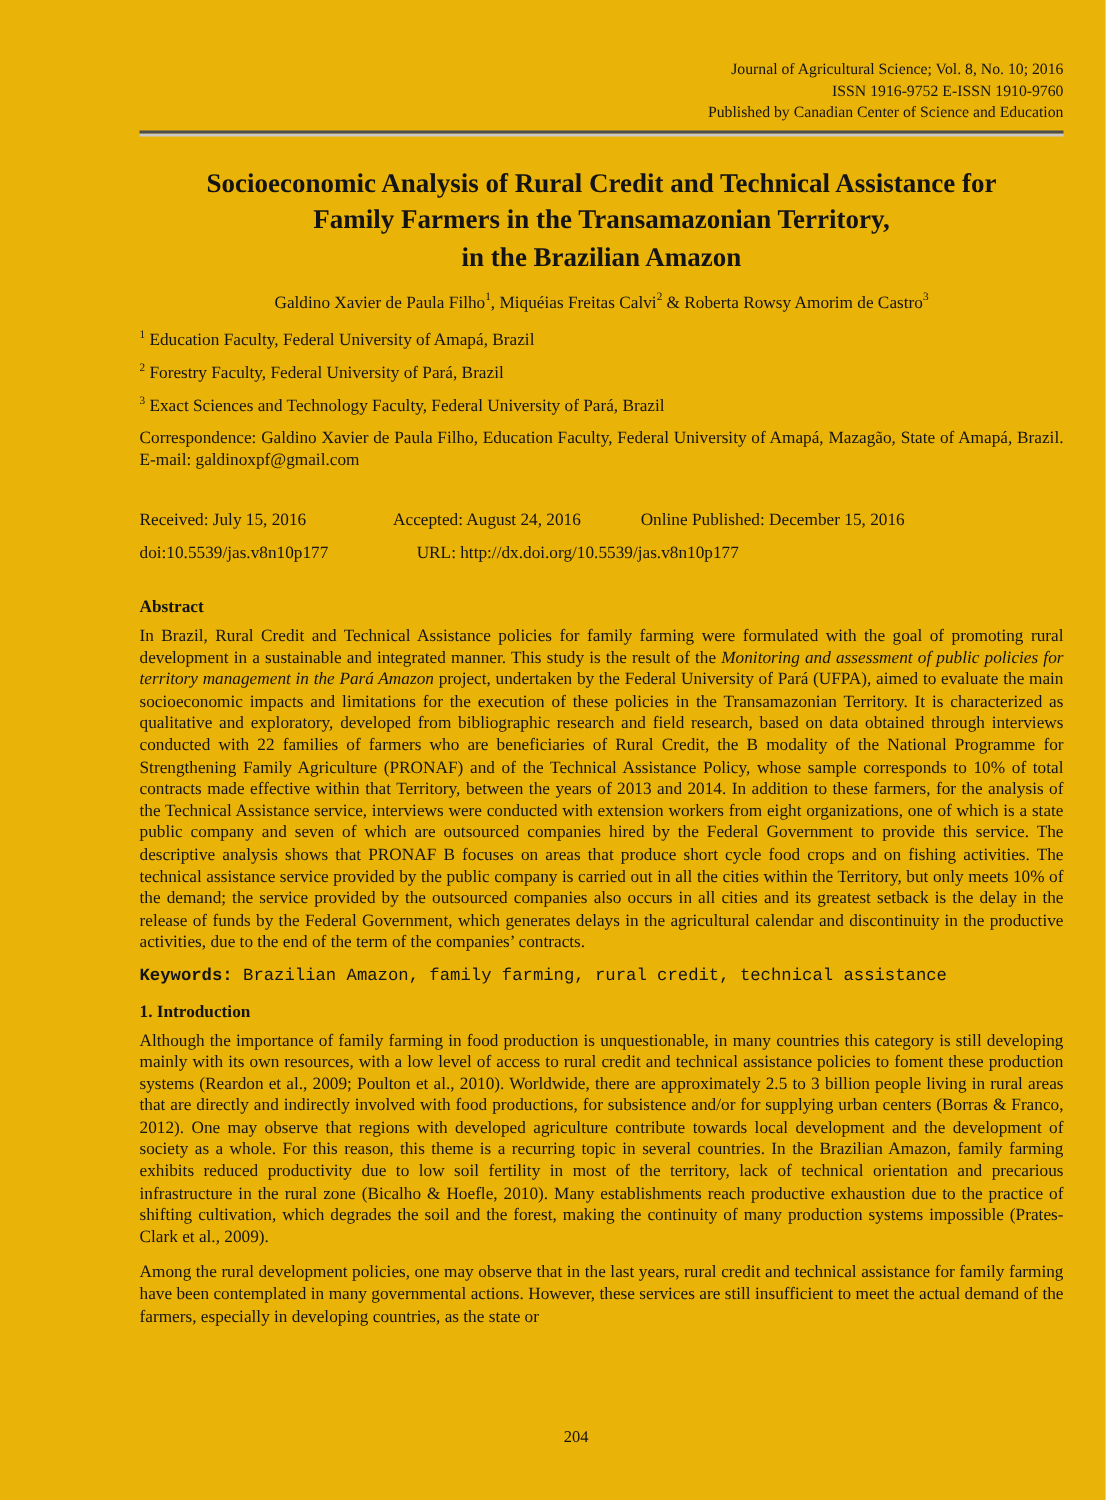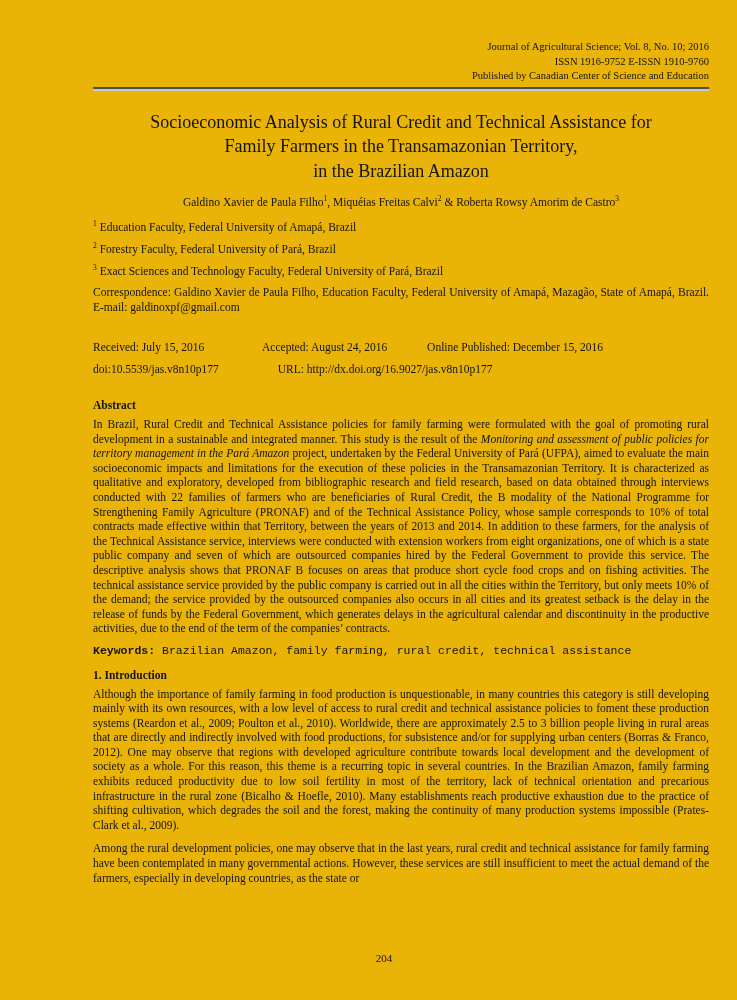--- a/index.html
+++ b/index.html
@@ -27,21 +27,21 @@
     white-space: nowrap;
   }
   .header-rule {
     height: 2px;
     background: #4d4d4d;
     margin-top: 3px;
     box-shadow: 0 2px 0 #c9c9c9;
   }
   .paper-title {
     font-size: 18px;
-    font-weight: normal;
+    font-weight: bold;
     text-align: center;
     line-height: 24.5px;
     margin: 21px 0 0 0;
   }
   .authors {
     text-align: center;
     font-size: 11.5px;
     margin: 13px 0 12px 0;
   }
   sup {
@@ -131,21 +131,21 @@
     <p class="correspondence">Correspondence: Galdino Xavier de Paula Filho, Education Faculty, Federal University of Amapá, Mazagão, State of Amapá, Brazil. E-mail: galdinoxpf@gmail.com</p>
 
     <div class="dates-row">
       <span class="received">Received: July 15, 2016</span>
       <span class="accepted">Accepted: August 24, 2016</span>
       <span class="online">Online Published: December 15, 2016</span>
     </div>
 
     <div class="doi-row">
       <span>doi:10.5539/jas.v8n10p177</span>
-      <span class="url">URL: http://dx.doi.org/16.9027/jas.v8n10p177</span>
+      <span class="url">URL: http://dx.doi.org/10.5539/jas.v8n10p177</span>
     </div>
 
     <h2 class="section-heading">Abstract</h2>
 
     <p class="para"><span>In Brazil, Rural Credit and Technical Assistance policies for family farming were formulated with the goal of promoting rural development in a sustainable and integrated manner. This study is the result of the </span><i>Monitoring and assessment of public policies for territory management in the Pará Amazon</i><span> project, undertaken by the Federal University of Pará (UFPA), aimed to evaluate the main socioeconomic impacts and limitations for the execution of these policies in the Transamazonian Territory. It is characterized as qualitative and exploratory, developed from bibliographic research and field research, based on data obtained through interviews conducted with 22 families of farmers who are beneficiaries of Rural Credit, the B modality of the National Programme for Strengthening Family Agriculture (PRONAF) and of the Technical Assistance Policy, whose sample corresponds to 10% of total contracts made effective within that Territory, between the years of 2013 and 2014. In addition to these farmers, for the analysis of the Technical Assistance service, interviews were conducted with extension workers from eight organizations, one of which is a state public company and seven of which are outsourced companies hired by the Federal Government to provide this service. The descriptive analysis shows that PRONAF B focuses on areas that produce short cycle food crops and on fishing activities. The technical assistance service provided by the public company is carried out in all the cities within the Territory, but only meets 10% of the demand; the service provided by the outsourced companies also occurs in all cities and its greatest setback is the delay in the release of funds by the Federal Government, which generates delays in the agricultural calendar and discontinuity in the productive activities, due to the end of the term of the companies’ contracts.</span></p>
 
     <p class="keywords"><b>Keywords:</b><span> Brazilian Amazon, family farming, rural credit, technical assistance</span></p>
 
     <h2 class="section-heading intro-heading">1. Introduction</h2>
 

